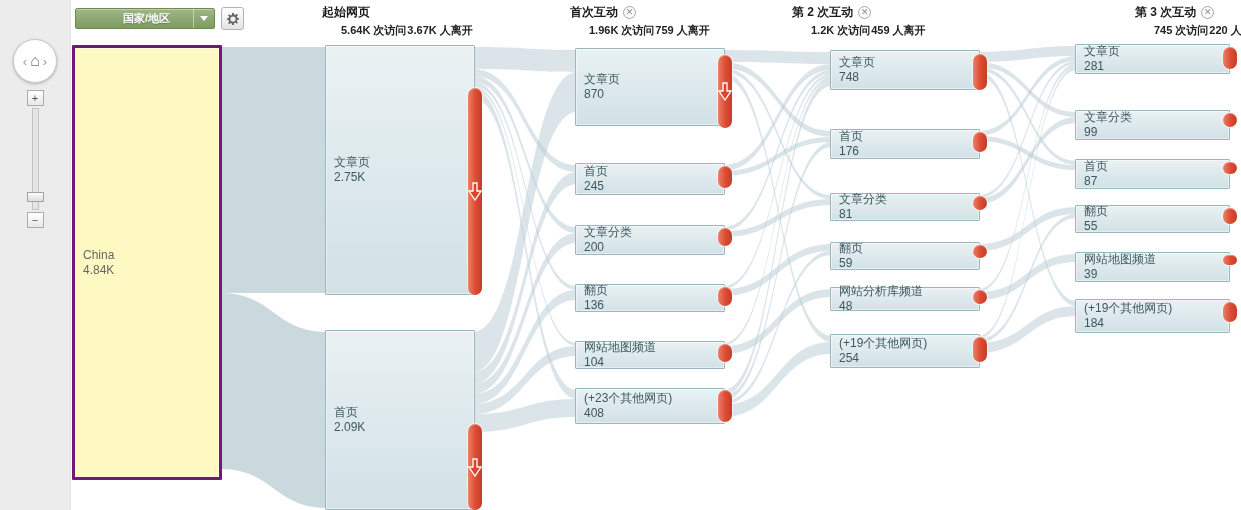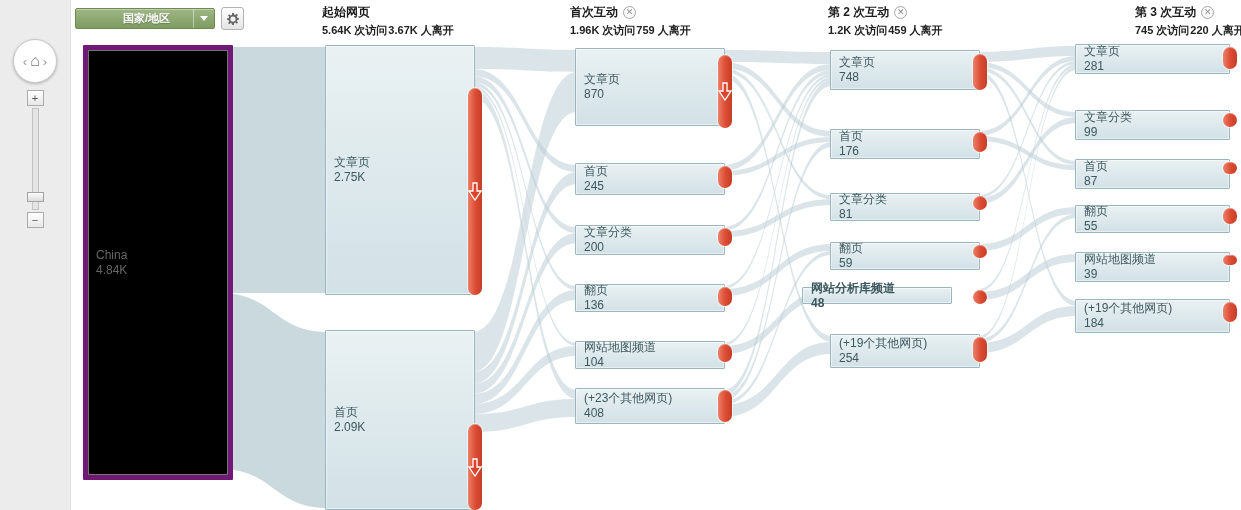--- a/index.html
+++ b/index.html
@@ -37,33 +37,33 @@
       position:relative; cursor:pointer; }
   .zoom-handle { position:absolute; left:-6px; bottom:7px; width:15px; height:8px;
       background:linear-gradient(#fcfcfc,#dcdcdc); border:1px solid #a2a2a2; cursor:grab; }
 
   
   .step-header { position:absolute; top:4px; z-index:7; white-space:nowrap; }
   .step-title-row { font-size:12px; font-weight:bold; color:#1b1b1b; display:flex; align-items:center; }
   .step-close { display:inline-block; width:13px; height:13px; line-height:11px; text-align:center;
       border:1px solid #a8a8a8; border-radius:50%; color:#8f8f8f; font-size:9px; font-weight:normal;
       background:#fafafa; margin-left:5px; cursor:pointer; box-sizing:border-box; }
-  .step-stats { font-size:11px; font-weight:bold; color:#222; margin-top:2px; }
+  .step-stats { font-size:11px; font-weight:bold; color:#222; margin-top:2px;margin-left:19px; }
   .step-stats .suf { margin-left:3px; }
   .step-stats .num2 { margin-left:1px; }
 
   
   #flows { position:absolute; left:0; top:0; z-index:1; pointer-events:none; }
   #flows path { pointer-events:auto; cursor:pointer; }
   .node { position:absolute; box-sizing:border-box; z-index:3; cursor:pointer;
       background:linear-gradient(to bottom,#e9f1f3,#d2e1e6); border:1px solid #9cb6be; border-radius:1px;
       box-shadow:inset 0 0 0 1px rgba(255,255,255,.45);
       display:flex; flex-direction:column; justify-content:center; padding-left:8px;
       font-size:12px; color:#3e585f; overflow:visible; }
-  .node.root { background:#000000; border:5px solid #701a75; color:#666;margin-left:11px; }
+  .node.root { background:#fef9c3; border:3px solid #701a75; color:#666; }
   .nlabel,.nvalue { line-height:15px; white-space:nowrap; }
   .dropbar { position:absolute; width:14px; z-index:4; border-radius:7px; cursor:pointer;
       background:linear-gradient(to right,#ec8068,#dc4b33 55%,#c43e27);
       box-shadow:inset 0 1px 0 rgba(255,255,255,.35), 0 0 0 1px rgba(255,255,255,.55);
       display:flex; align-items:center; justify-content:center; }
 </style>
 </head>
 <body>
 
 <div class="app">
@@ -104,21 +104,21 @@
   </div>
   <div class="step-header" style="left:570px">
     <div class="step-title-row">
       <span>首次互动</span>
       <span class="step-close">✕</span>
     </div>
     <div class="step-stats">
       <span class="num">1.96K</span><span class="suf">次访问</span><span class="num2">759</span><span class="suf">人离开</span>
     </div>
   </div>
-  <div class="step-header" style="left:828px">
+  <div class="step-header" style="left:792px">
     <div class="step-title-row">
       <span>第 2 次互动</span>
       <span class="step-close">✕</span>
     </div>
     <div class="step-stats">
       <span class="num">1.2K</span><span class="suf">次访问</span><span class="num2">459</span><span class="suf">人离开</span>
     </div>
   </div>
   <div class="step-header" style="left:1135px">
     <div class="step-title-row">
@@ -246,21 +246,21 @@
       <div class="node" style="left: 830px; top: 193px; width: 150px; height: 28px;">
         <div class="nlabel">文章分类</div>
         <div class="nvalue">81</div>
       </div>
       <div class="dropbar" style="left: 973px; top: 196px; height: 14px;"></div>
       <div class="node" style="left: 830px; top: 242px; width: 150px; height: 28px;">
         <div class="nlabel">翻页</div>
         <div class="nvalue">59</div>
       </div>
       <div class="dropbar" style="left: 973px; top: 245px; height: 13px;"></div>
-      <div class="node" style="left: 802px; top: 287px; width: 150px; height: 17px; font-weight: bold;">
+      <div class="node" style="left: 830px; top: 287px; width: 150px; height: 24px;">
         <div class="nlabel">网站分析库频道</div>
         <div class="nvalue">48</div>
       </div>
       <div class="dropbar" style="left: 973px; top: 290px; height: 14px;"></div>
       <div class="node" style="left: 830px; top: 334px; width: 150px; height: 34px;">
         <div class="nlabel">(+19个其他网页)</div>
         <div class="nvalue">254</div>
       </div>
       <div class="dropbar" style="left: 973px; top: 337px; height: 25px;"></div>
       <div class="node" style="left: 1075px; top: 44px; width: 155px; height: 30px;">

